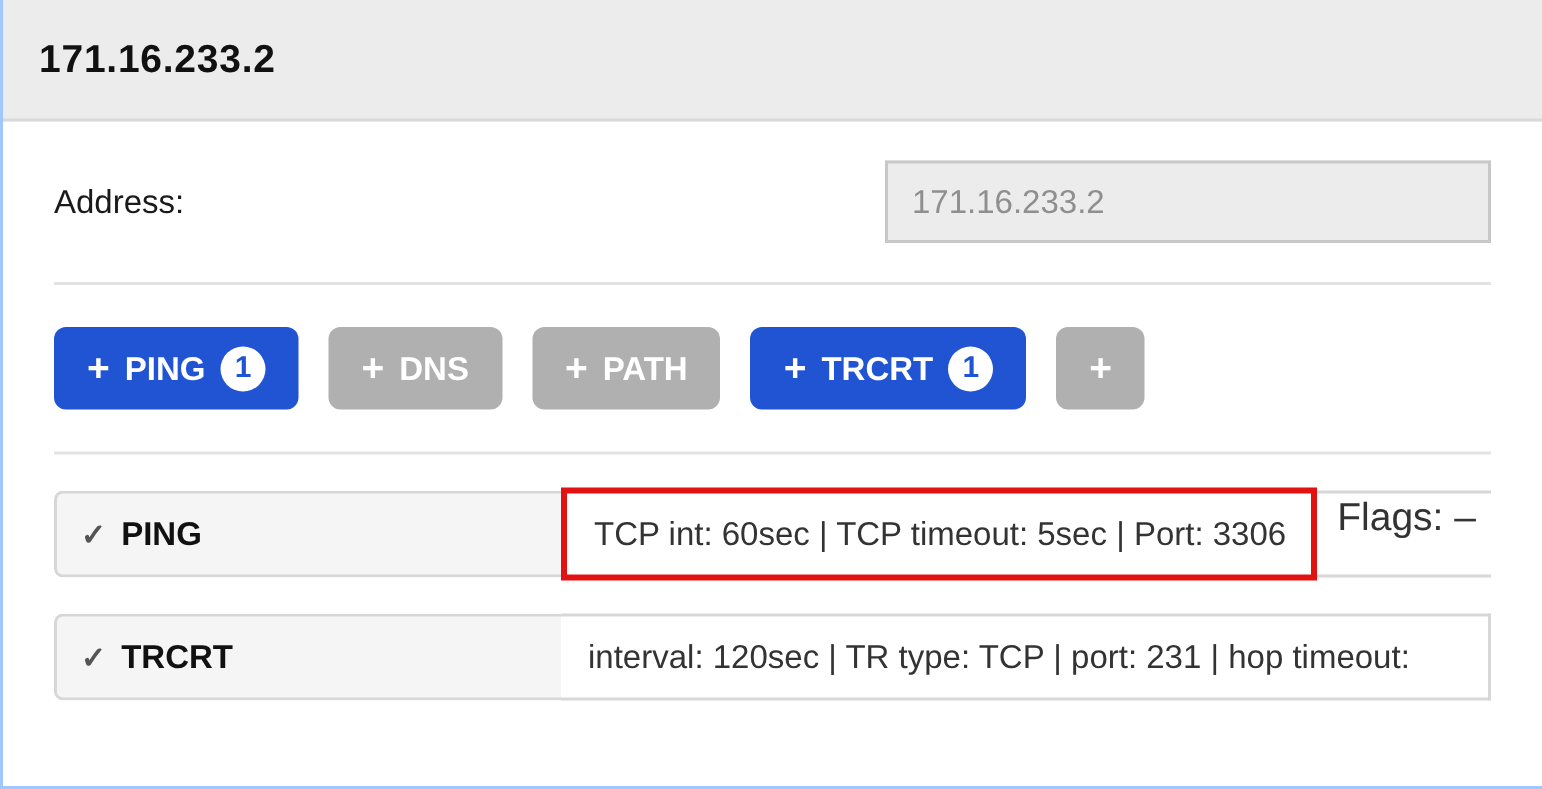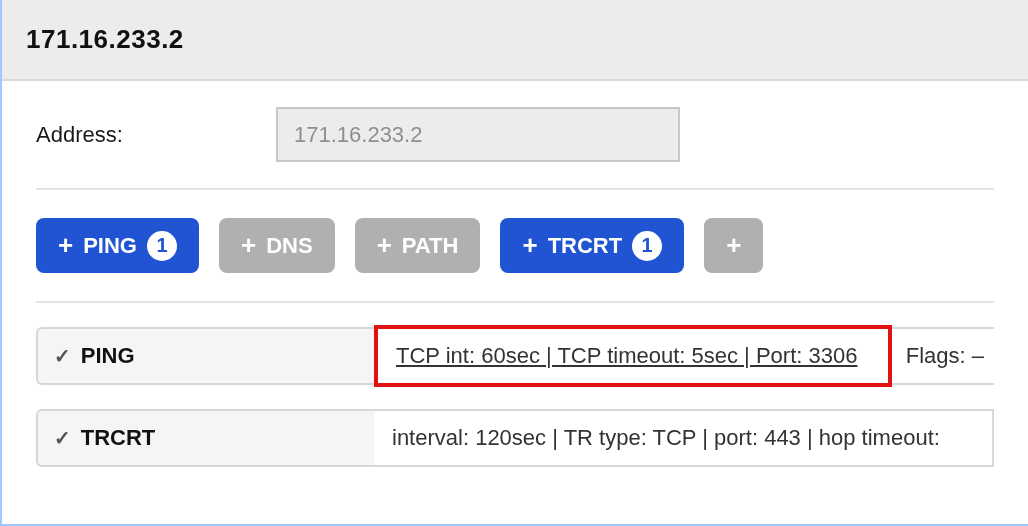--- a/index.html
+++ b/index.html
@@ -32,20 +32,21 @@
     color: #111;
   }
   .content {
     padding: 26px 34px 0 34px;
   }
   .row-address {
     display: flex;
     align-items: center;
     padding-bottom: 26px;
     border-bottom: 2px solid #e3e3e3;
+    justify-content: space-between;
   }
   .addr-label {
     font-size: 22px;
     color: #1a1a1a;
     width: 240px;
   }
   .addr-input {
     height: 55px;
     width: 404px;
     border: 2px solid #c8c8c8;
@@ -131,32 +132,30 @@
     padding: 0 18px;
     font-size: 22px;
     color: #333;
     white-space: nowrap;
     overflow: hidden;
   }
   .entry-right.redbox {
     border: 4px solid #e21212;
     margin: -2px 0;
     height: 62px;
-    text-decoration: underline;
   }
   .entry-right.plain {
     border: 2px solid #d7d7d7;
     border-left: none;
   }
   .flags-cell {
     height: 58px;
     display: flex;
-    align-items: center;
     padding: 0 10px 0 14px;
-    font-size: 22px;
+    font-size: 26px;
     color: #333;
     border-top: 2px solid #d7d7d7;
     border-bottom: 2px solid #d7d7d7;
     white-space: nowrap;
   }
 </style>
 </head>
 <body>
 
 <div class="window">
@@ -214,18 +213,18 @@
         <span>Flags: –</span>
       </div>
     </div>
 
     <div class="entry">
       <div class="entry-left">
         <span class="check">✓</span>
         <span class="entry-label">TRCRT</span>
       </div>
       <div class="entry-right plain">
-        <span>interval: 120sec | TR type: TCP | port: 443 | hop timeout:</span>
+        <span>interval: 120sec | TR type: TCP | port: 231 | hop timeout:</span>
       </div>
     </div>
 
   </div>
 </div>
 
 </body></html>

